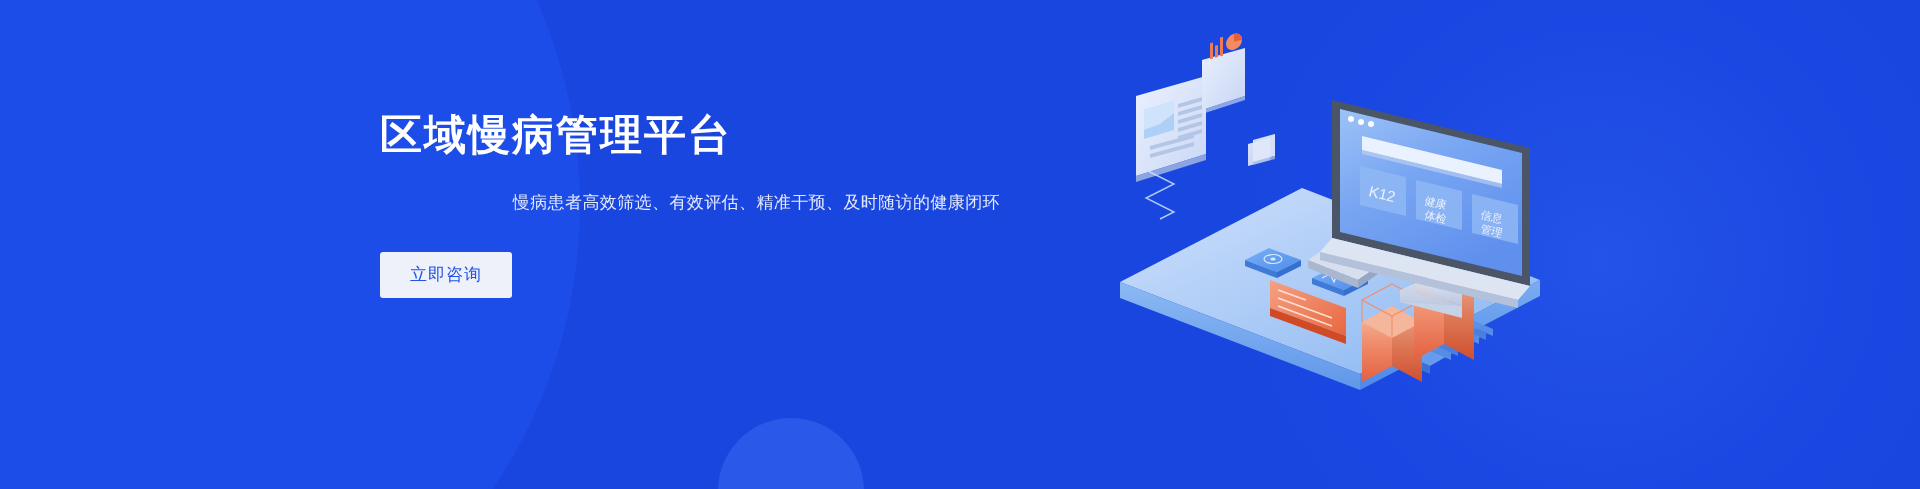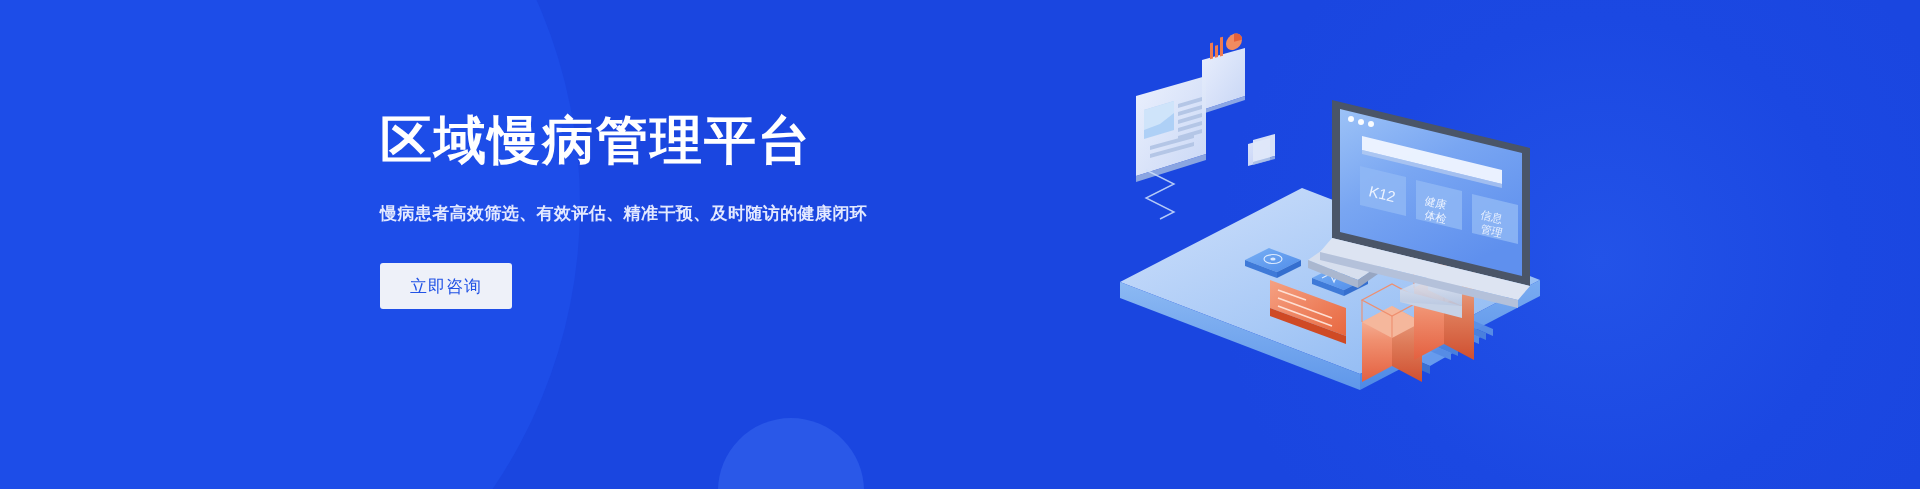--- a/index.html
+++ b/index.html
@@ -34,30 +34,31 @@
     background:radial-gradient(circle,#2353E8 0%,#1B48E2 45%,rgba(26,70,224,0) 72%);
     pointer-events:none;
   }
 
   
   .content{
     position:absolute; left:380px; top:110px;
     width:660px;
   }
   .hero-title{
-    font-size:52px; line-height:1.18;
+    font-size:42px; line-height:1.18;
     font-weight:700; color:#ffffff;
     letter-spacing:2px;
   }
   .hero-sub{
     margin-top:26px;
     font-size:17px; line-height:34px;
-    color:#e3e9ff; font-weight:700;
+    color:#e3e9ff; font-weight:400;
     letter-spacing:.4px;
     max-width:620px;
+    text-align:right;
   }
   .hero-sub span{ display:block; }
   .cta-btn{
     display:inline-flex; align-items:center; justify-content:center;
     margin-top:32px;
     width:132px; height:46px;
     background:#eef1f9; color:#2253E5;
     font-size:17px; letter-spacing:1px;
     border:none; border-radius:3px;
     cursor:pointer;

